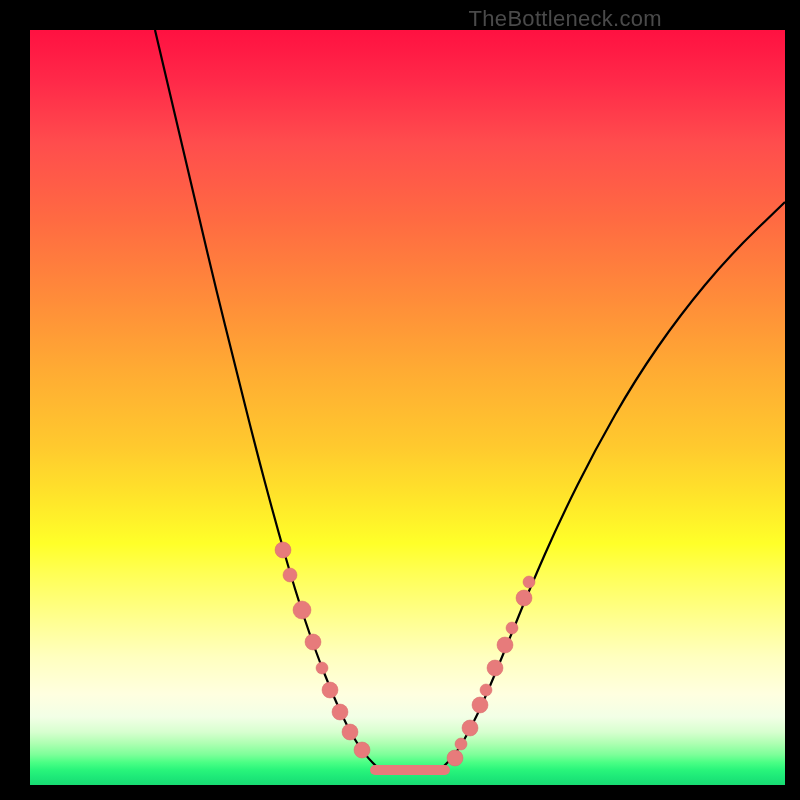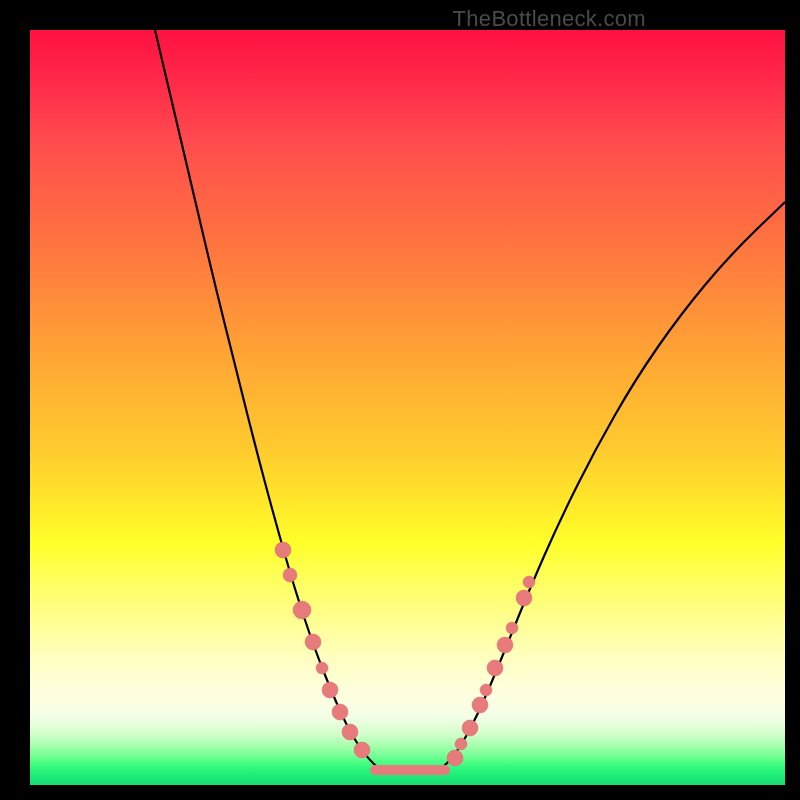--- a/index.html
+++ b/index.html
@@ -9,20 +9,21 @@
     height: 800px;
     background: #000;
     overflow: hidden;
     font-family: Arial, Helvetica, sans-serif;
   }
   .frame {
     position: relative;
     width: 656px;
     height: 800px;
     background: #000;
+    padding-left: 16px;
   }
   .watermark {
     position: absolute;
     top: 6px;
     right: 10px;
     color: #4a4a4a;
     font-size: 22px;
     font-weight: 500;
     letter-spacing: 0.3px;
     user-select: none;

